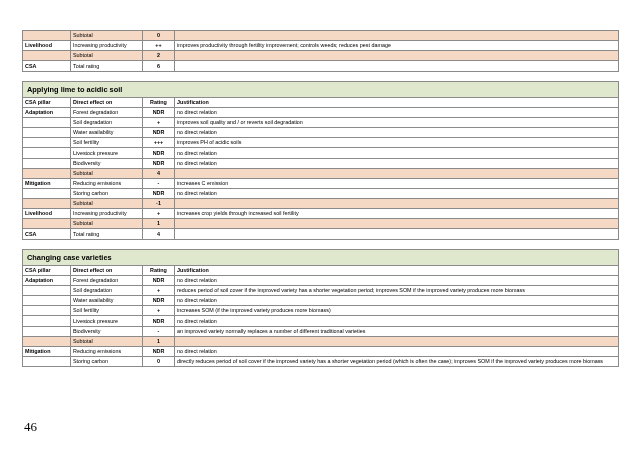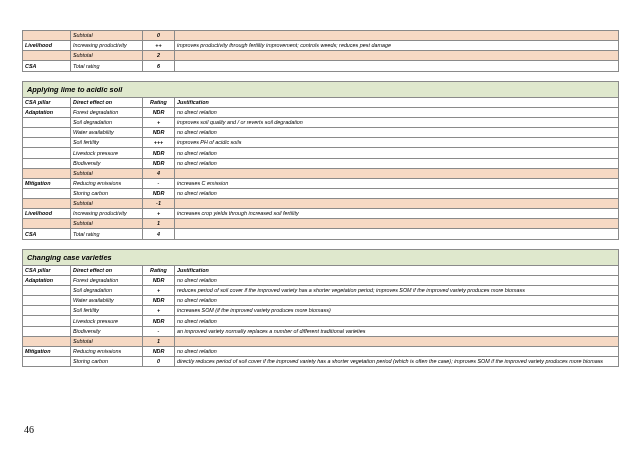--- a/index.html
+++ b/index.html
@@ -20,21 +20,20 @@
     left: 0; top: 0;
     width: 640px;
     height: 453px;
     box-sizing: border-box;
     padding: 30px 22px 0 22px;
   }
   table {
     border-collapse: collapse;
     width: 596px;
     table-layout: fixed;
-    font-style: italic;
   }
   td, th {
     border: 1px solid #8a8a8a;
     font-size: 5.4px;
     line-height: 1.25;
     padding: 1.2px 2px;
     vertical-align: middle;
     font-weight: normal;
     text-align: left;
     word-wrap: break-word;
@@ -64,21 +63,21 @@
     border: 1px solid #8a8a8a;
   }
   .spacer {
     height: 9px;
   }
   .tbl-wrap { margin: 0; }
   .page-num {
     position: absolute;
     left: 24px;
     bottom: 18px;
-    font-size: 10px;
+    font-size: 13px;
     font-family: "Liberation Serif", serif;
   }
 </style>
 </head>
 <body>
 
 <div class="page">
 
   <div class="tbl-wrap">
     <table>

